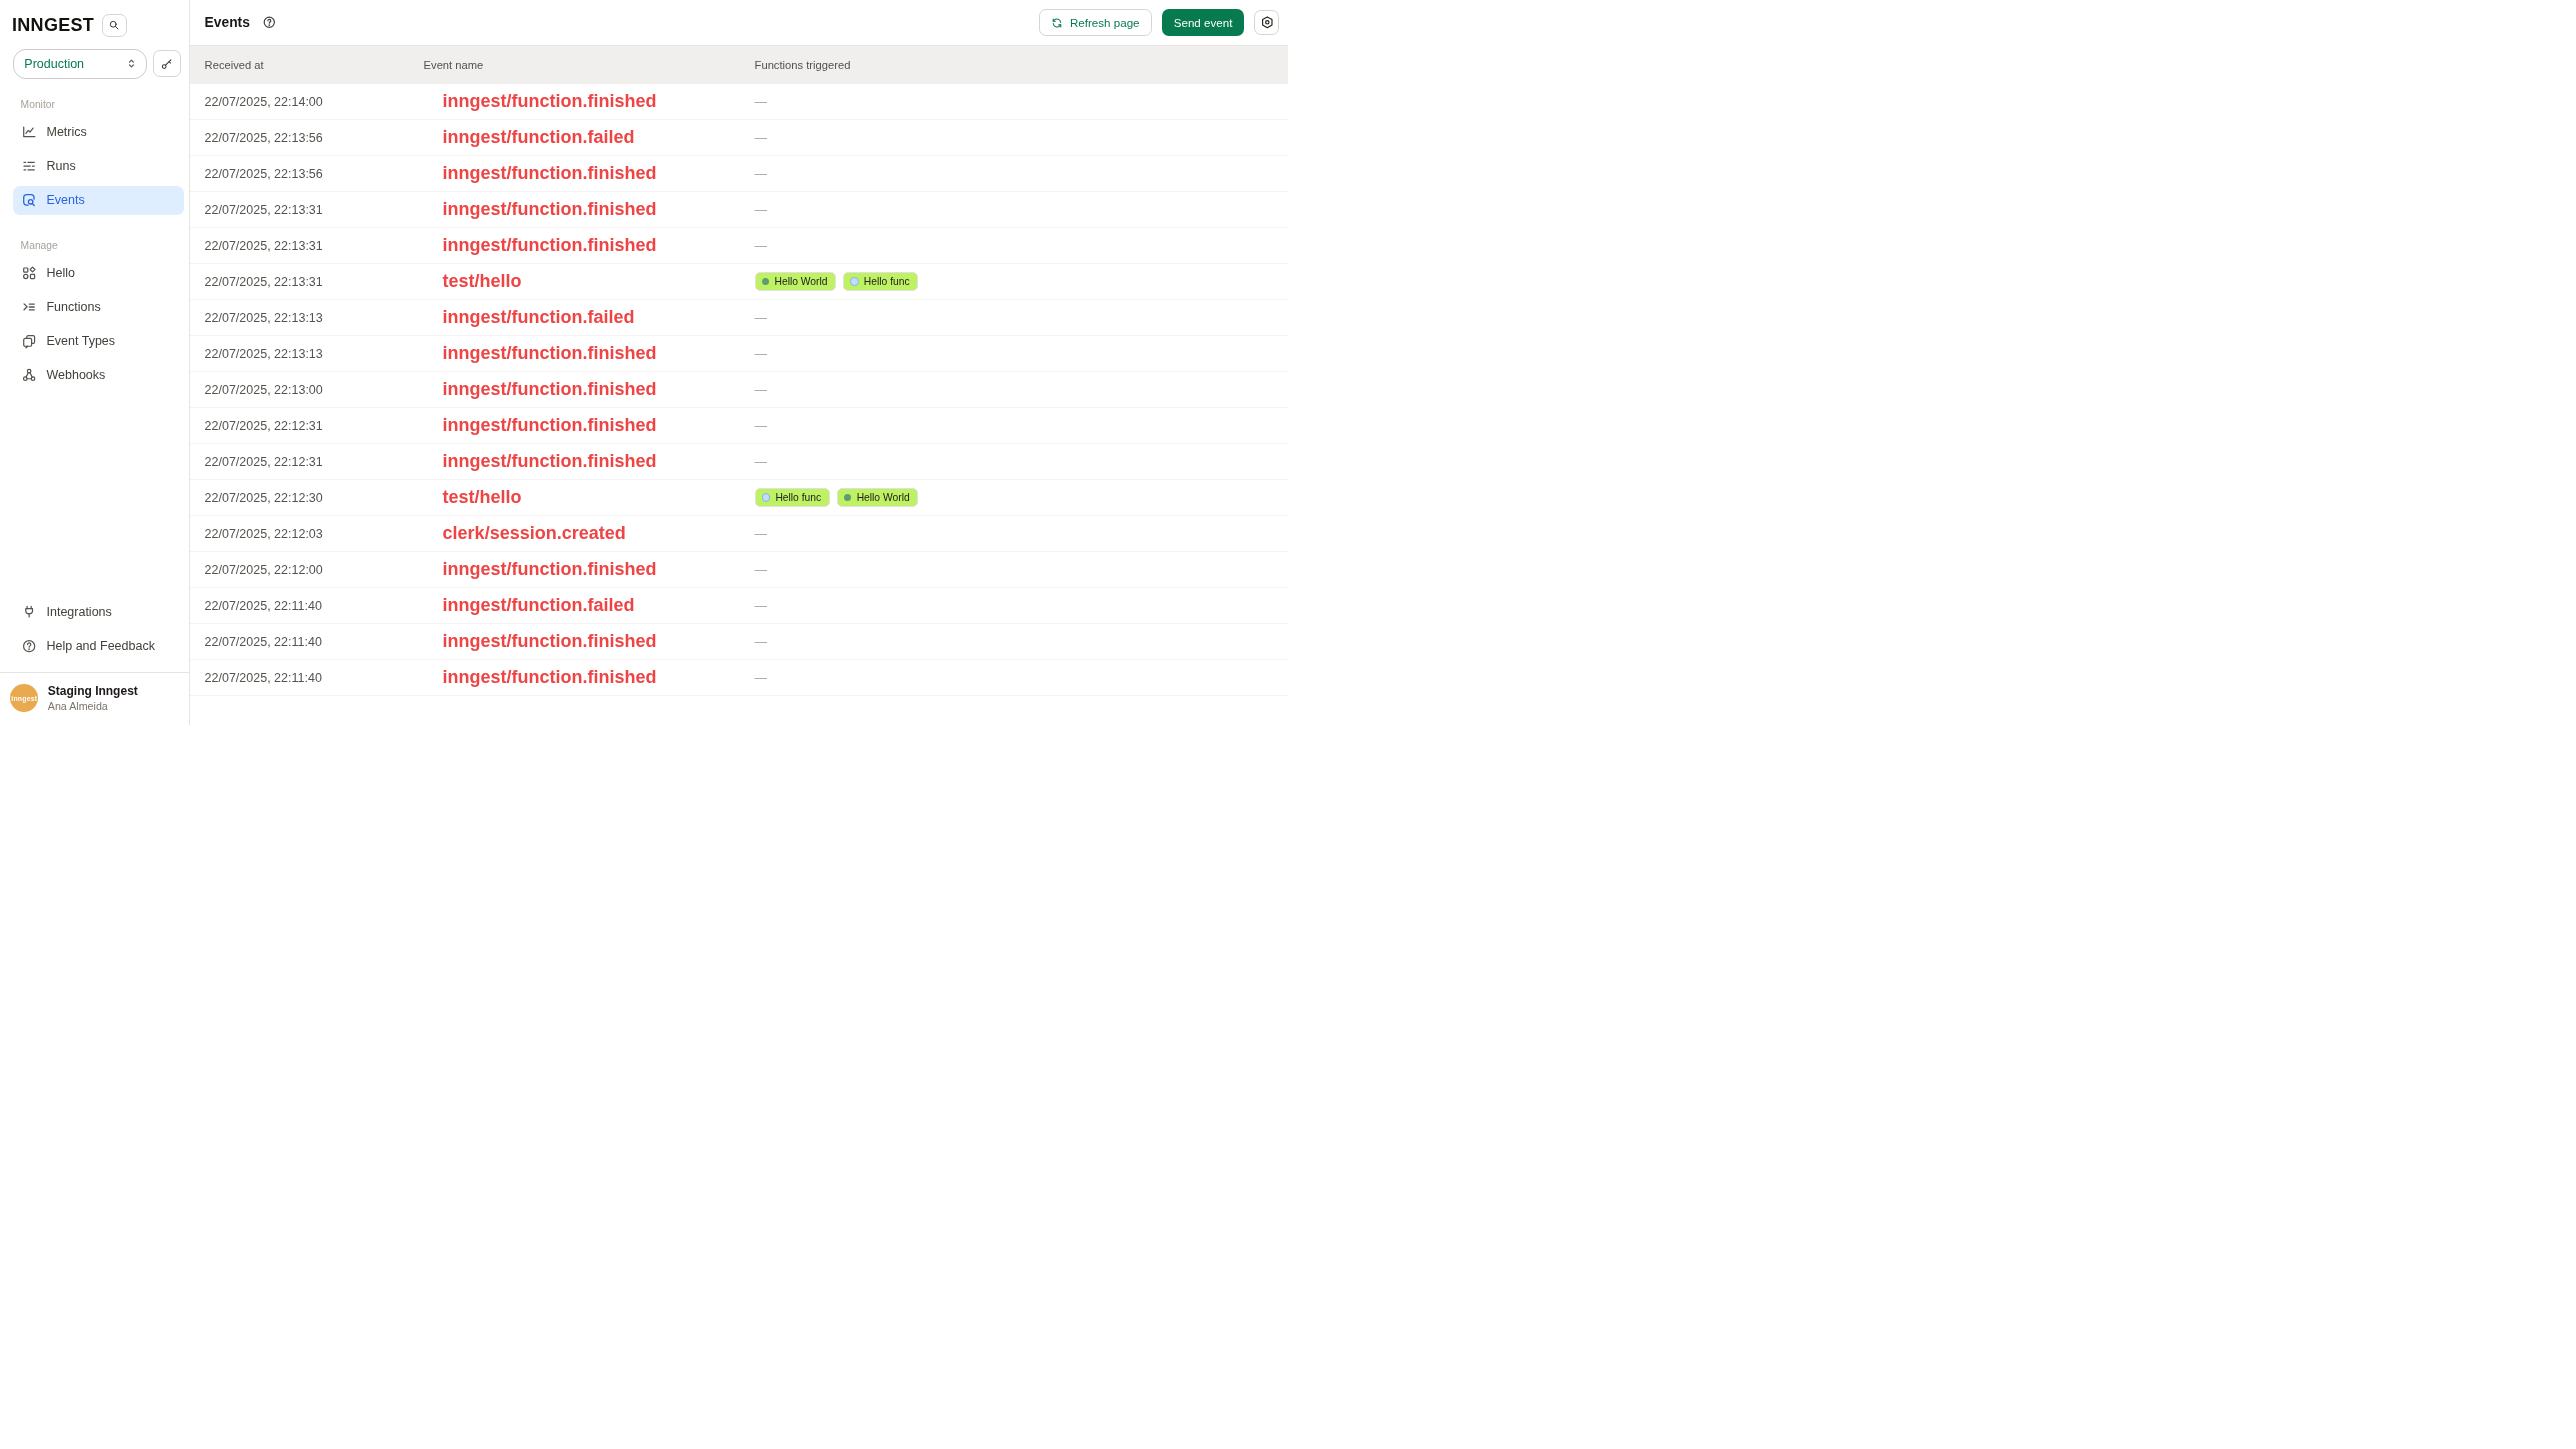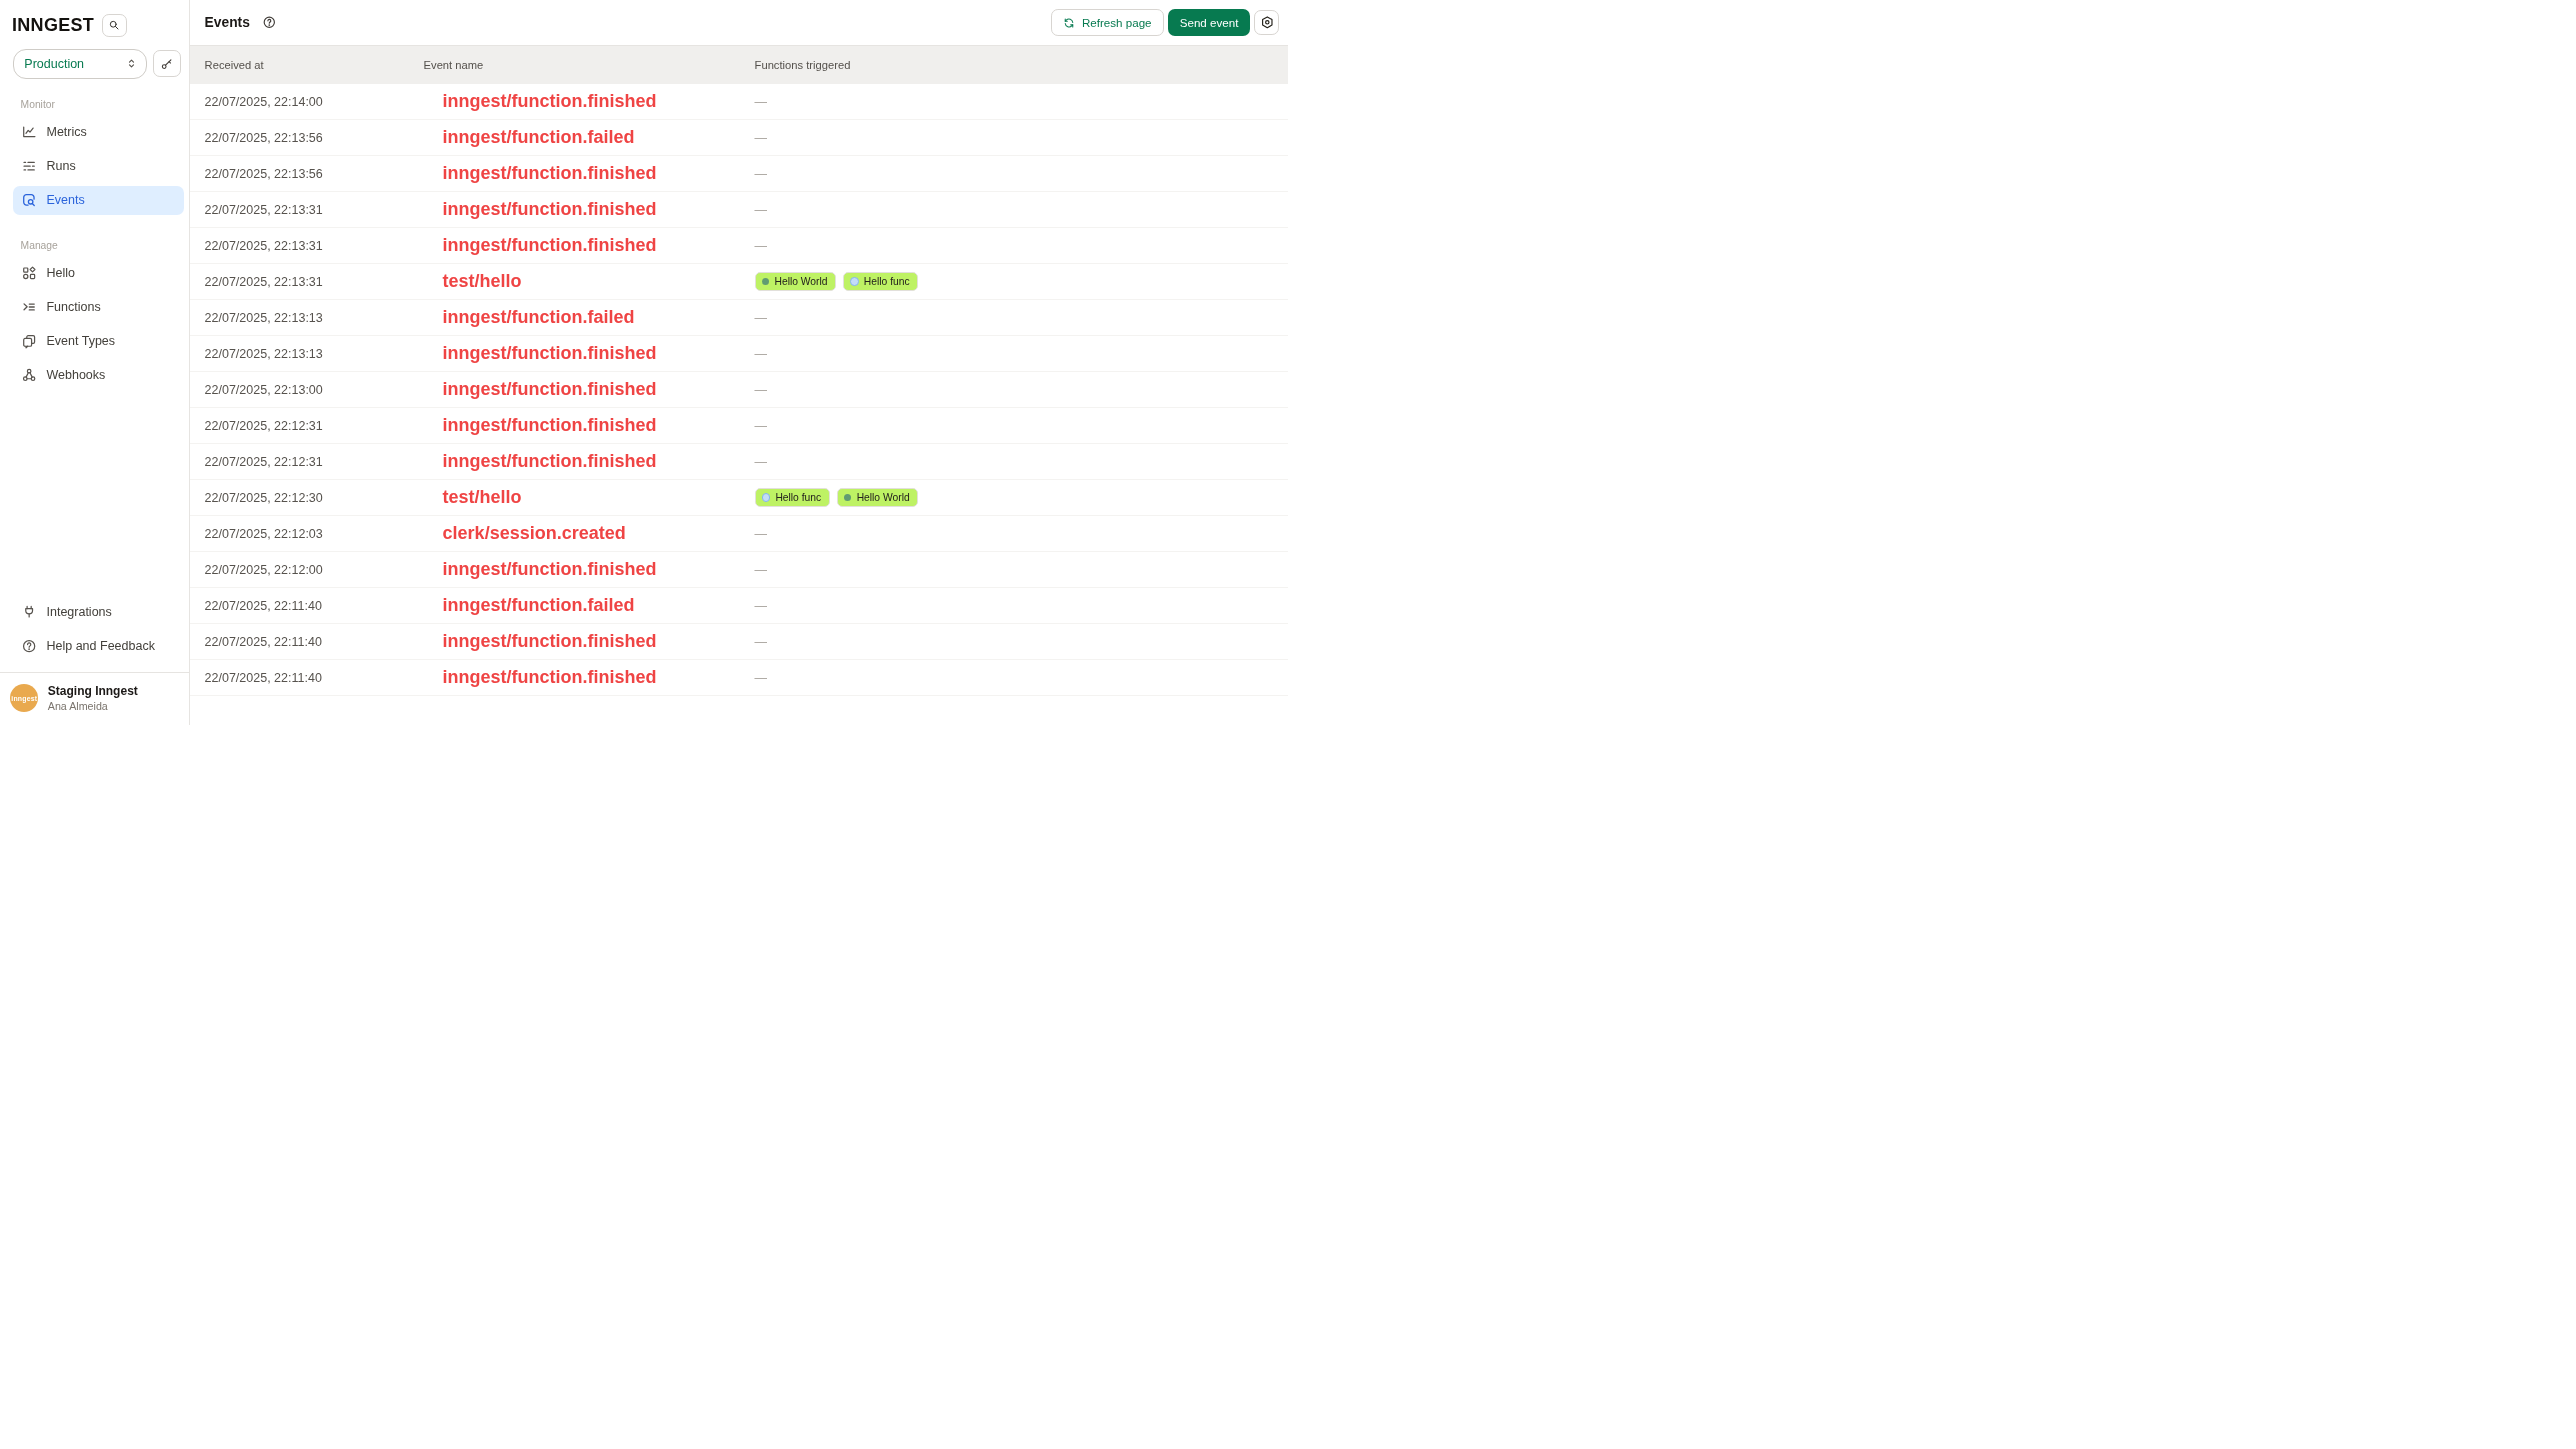--- a/index.html
+++ b/index.html
@@ -60,21 +60,21 @@
   .profile-user { font-size:10.7px; color:#7a746d; line-height:1.25; margin-top:0.9px; }
 
   
   .main { flex:1; display:flex; flex-direction:column; min-width:0; }
   .topbar {
     height:46px; min-height:46px; border-bottom:0.9px solid #e6e4e1;
     display:flex; align-items:center; padding:0 8.6px 0 14.6px;
   }
   .page-title { font-size:13.8px; font-weight:600; color:#1c1917; }
   .title-help { margin-left:12px; color:#3f3b37; display:inline-flex; cursor:pointer; }
-  .topbar-right { margin-left:auto; display:flex; align-items:center; gap:4px; }
+  .topbar-right { margin-left:auto; display:flex; align-items:center; gap:10px; }
   .btn-outline {
     height:27px; border:0.9px solid #d8d5d1; border-radius:6.9px; background:#fff;
     color:var(--green); font-size:11.6px; font-weight:500; font-family:inherit;
     display:inline-flex; align-items:center; gap:6.9px; padding:0 11.2px; cursor:pointer;
   }
   .btn-primary {
     height:27px; border:none; border-radius:6.9px; background:var(--green);
     color:#fff; font-size:11.6px; font-weight:500; font-family:inherit;
     display:inline-flex; align-items:center; padding:0 12px; cursor:pointer;
   }

